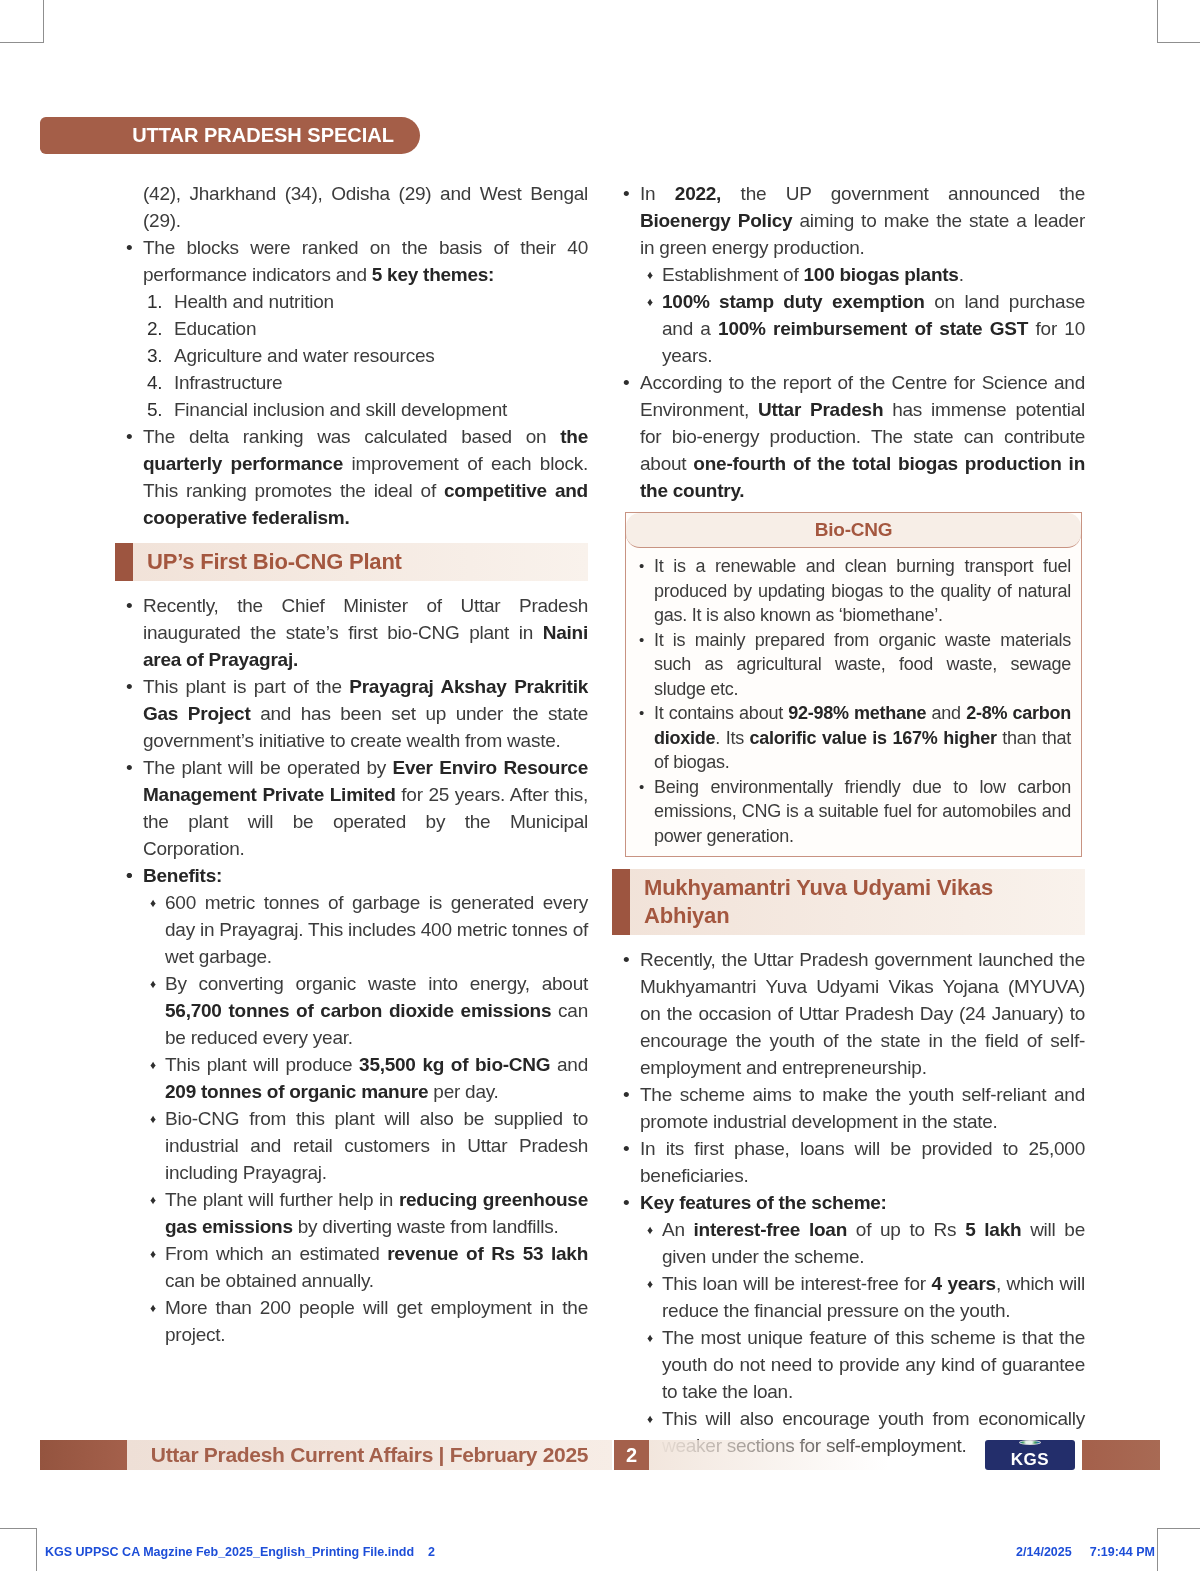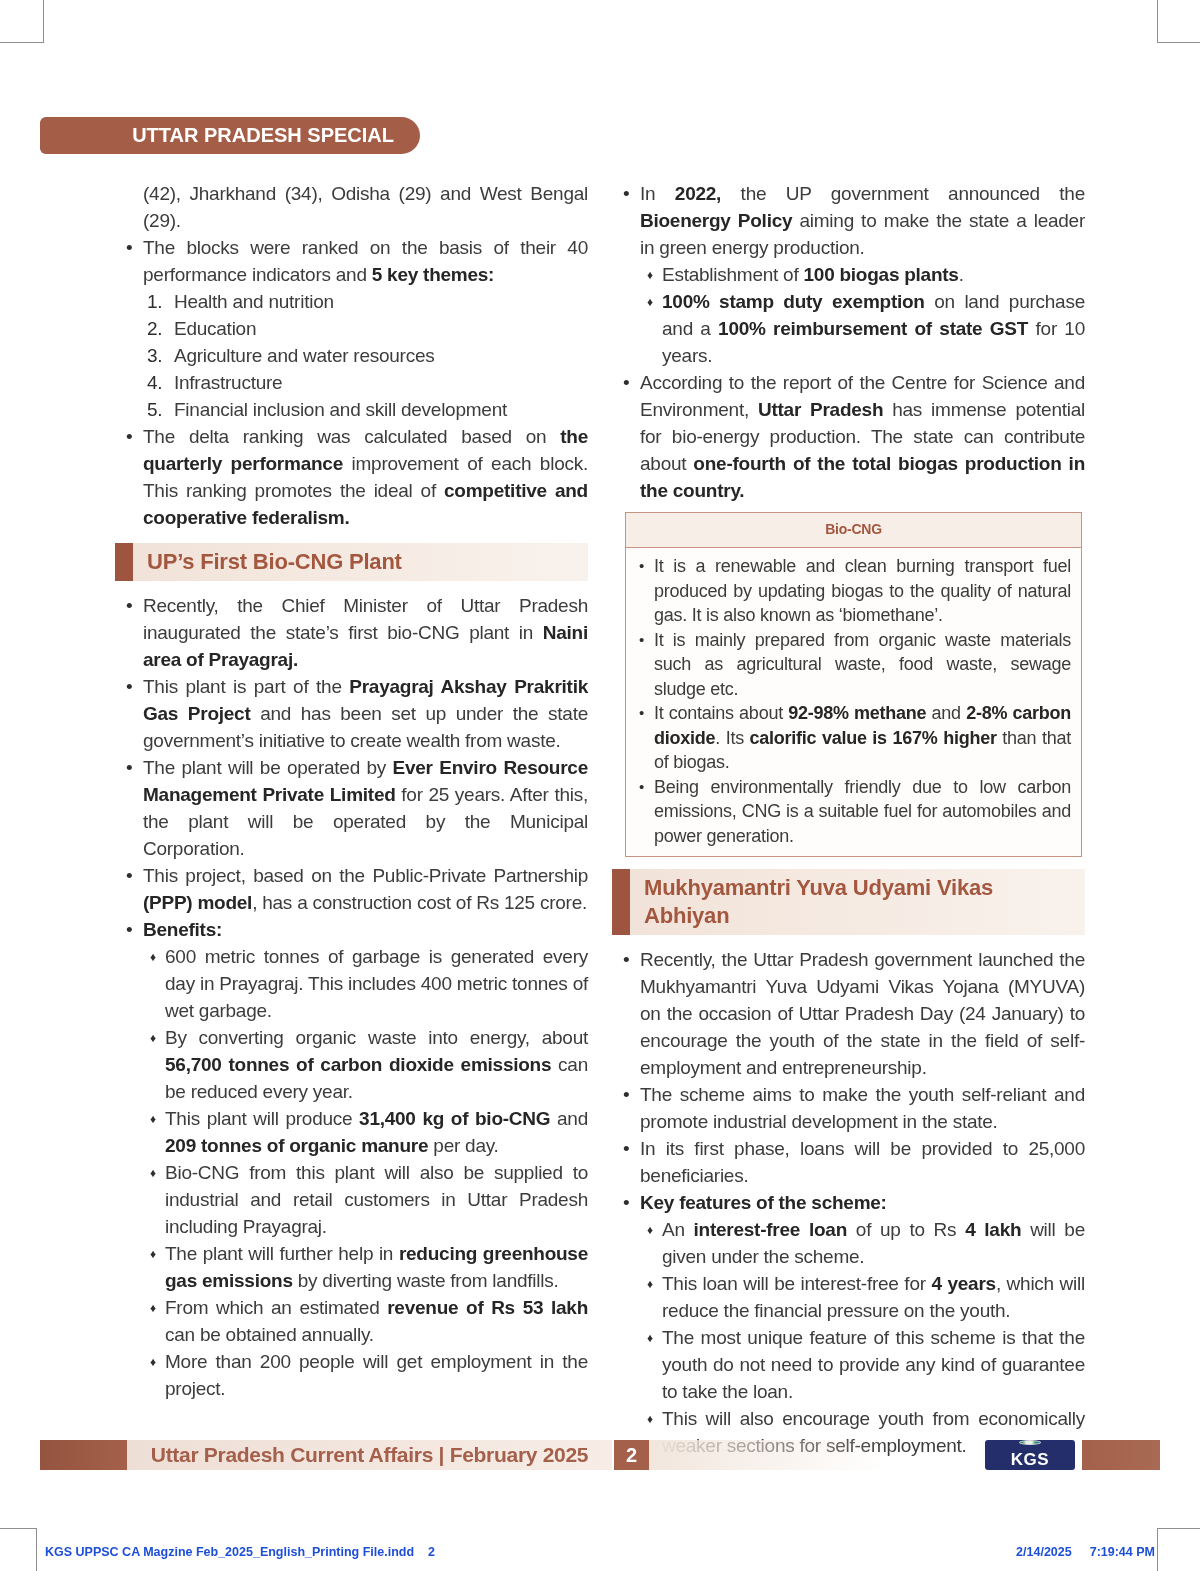--- a/index.html
+++ b/index.html
@@ -46,21 +46,21 @@
   .heading {
     display:flex; align-items:stretch;
     margin:12px 0 11px -10px; width:calc(100% + 10px);
     background:linear-gradient(to right,#f1e2d8,#f9f2ec);
   }
   .hsq { width:18px; background:#9d5540; flex:0 0 18px; }
   .htxt { color:#a4573f; font-weight:bold; font-size:22px; line-height:1.27; padding:5px 0 5px 14px; max-width:400px; letter-spacing:-0.2px; text-align:left; }
 
   
   .infobox { margin:8px 0 4px 3px; width:457px; box-sizing:border-box; border:1.6px solid #c89382; background:#fffdfb; }
-  .box-title { background:#f7eee7; border-bottom:1.6px solid #c89382; text-align:center; color:#a4573f; font-weight:bold; font-size:14px; padding:3px 0 4px 0; }
+  .box-title { background:#f7eee7; border-bottom:1.6px solid #c89382; text-align:center; color:#a4573f; font-weight:bold; font-size:19px; padding:3px 0 4px 0;border-radius:14px; }
   .box-body { padding:6px 10px 8px 0; font-size:18px; line-height:24.5px; letter-spacing:-0.25px; }
   .bbul { padding-left:28px; position:relative; text-align:justify; }
   .bbul > .marker { left:13px; font-size:15px; }
 
   
   .footer { position:absolute; left:0; top:1432px; width:1200px; height:30px;margin-top:8px; }
   .fbar-left  { position:absolute; left:40px;  width:87px;  height:30px; background:linear-gradient(to right,#94543f,#a4604b); }
   .fstrip     { position:absolute; left:127px; width:485px; height:30px; background:linear-gradient(to right,#eedfd6,#f7ede6); display:flex; align-items:center; justify-content:center; }
   .fjournal   { color:#a4604b; font-weight:600; font-size:21px; letter-spacing:-0.3px; white-space:nowrap; }
   .fbadge     { position:absolute; left:614px; width:35px; height:30px; background:#a4604b; color:#ffffff; font-weight:bold; font-size:20px; display:flex; align-items:center; justify-content:center; }
@@ -97,25 +97,25 @@
       <div class="li num"><span class="marker">4.</span><span class="txt">Infrastructure</span></div>
       <div class="li num"><span class="marker">5.</span><span class="txt">Financial inclusion and skill development</span></div>
       <div class="li bullet"><span class="marker">•</span><span class="txt">The delta ranking was calculated based on <b>the quarterly performance</b> improvement of each block. This ranking promotes the ideal of <b>competitive and cooperative federalism.</b></span></div>
       <div class="heading">
         <span class="hsq"></span>
         <span class="htxt">UP’s First Bio-CNG Plant</span>
       </div>
       <div class="li bullet"><span class="marker">•</span><span class="txt">Recently, the Chief Minister of Uttar Pradesh inaugurated the state’s first bio-CNG plant in <b>Naini area of Prayagraj.</b></span></div>
       <div class="li bullet"><span class="marker">•</span><span class="txt">This plant is part of the <b>Prayagraj Akshay Prakritik Gas Project</b> and has been set up under the state government’s initiative to create wealth from waste.</span></div>
       <div class="li bullet"><span class="marker">•</span><span class="txt">The plant will be operated by <b>Ever Enviro Resource Management Private Limited</b> for 25 years. After this, the plant will be operated by the Municipal Corporation.</span></div>
-      <div class="li bullet"><span class="marker">•</span><span class="txt">This project, based on the Public-Private Partnership <b>(PPP) model</b>, has a construction cost of Rs 125 crore.</span></div>
+      <div class="li bullet"><span class="marker">•</span></div>
       <div class="li bullet"><span class="marker">•</span><span class="txt"><b>Benefits:</b></span></div>
       <div class="li diamond"><span class="marker">♦</span><span class="txt">600 metric tonnes of garbage is generated every day in Prayagraj. This includes 400 metric tonnes of wet garbage.</span></div>
       <div class="li diamond"><span class="marker">♦</span><span class="txt">By converting organic waste into energy, about <b>56,700 tonnes of carbon dioxide emissions</b> can be reduced every year.</span></div>
-      <div class="li diamond"><span class="marker">♦</span><span class="txt">This plant will produce <b>31,400 kg of bio-CNG</b> and <b>209 tonnes of organic manure</b> per day.</span></div>
+      <div class="li diamond"><span class="marker">♦</span><span class="txt">This plant will produce <b>35,500 kg of bio-CNG</b> and <b>209 tonnes of organic manure</b> per day.</span></div>
       <div class="li diamond"><span class="marker">♦</span><span class="txt">Bio-CNG from this plant will also be supplied to industrial and retail customers in Uttar Pradesh including Prayagraj.</span></div>
       <div class="li diamond"><span class="marker">♦</span><span class="txt">The plant will further help in <b>reducing greenhouse gas emissions</b> by diverting waste from landfills.</span></div>
       <div class="li diamond"><span class="marker">♦</span><span class="txt">From which an estimated <b>revenue of Rs 53 lakh</b> can be obtained annually.</span></div>
       <div class="li diamond"><span class="marker">♦</span><span class="txt">More than 200 people will get employment in the project.</span></div>
     </div>
   <div class="col col-right">
       <div class="li bullet"><span class="marker">•</span><span class="txt">In <b>2022,</b> the UP government announced the <b>Bioenergy Policy</b> aiming to make the state a leader in green energy production.</span></div>
       <div class="li diamond"><span class="marker">♦</span><span class="txt">Establishment of <b>100 biogas plants</b>.</span></div>
       <div class="li diamond"><span class="marker">♦</span><span class="txt"><b>100% stamp duty exemption</b> on land purchase and a <b>100% reimbursement of state GST</b> for 10 years.</span></div>
       <div class="li bullet"><span class="marker">•</span><span class="txt">According to the report of the Centre for Science and Environment, <b>Uttar Pradesh</b> has immense potential for bio-energy production. The state can contribute about <b>one-fourth of the total biogas production in the country.</b></span></div>
@@ -129,21 +129,21 @@
         </div>
       </div>
       <div class="heading">
         <span class="hsq"></span>
         <span class="htxt">Mukhyamantri Yuva Udyami Vikas Abhiyan</span>
       </div>
       <div class="li bullet"><span class="marker">•</span><span class="txt">Recently, the Uttar Pradesh government launched the Mukhyamantri Yuva Udyami Vikas Yojana (MYUVA) on the occasion of Uttar Pradesh Day (24 January) to encourage the youth of the state in the field of self-employment and entrepreneurship.</span></div>
       <div class="li bullet"><span class="marker">•</span><span class="txt">The scheme aims to make the youth self-reliant and promote industrial development in the state.</span></div>
       <div class="li bullet"><span class="marker">•</span><span class="txt">In its first phase, loans will be provided to 25,000 beneficiaries.</span></div>
       <div class="li bullet"><span class="marker">•</span><span class="txt"><b>Key features of the scheme:</b></span></div>
-      <div class="li diamond"><span class="marker">♦</span><span class="txt">An <b>interest-free loan</b> of up to Rs <b>4 lakh</b> will be given under the scheme.</span></div>
+      <div class="li diamond"><span class="marker">♦</span><span class="txt">An <b>interest-free loan</b> of up to Rs <b>5 lakh</b> will be given under the scheme.</span></div>
       <div class="li diamond"><span class="marker">♦</span><span class="txt">This loan will be interest-free for <b>4 years</b>, which will reduce the financial pressure on the youth.</span></div>
       <div class="li diamond"><span class="marker">♦</span><span class="txt">The most unique feature of this scheme is that the youth do not need to provide any kind of guarantee to take the loan.</span></div>
       <div class="li diamond"><span class="marker">♦</span><span class="txt">This will also encourage youth from economically weaker sections for self-employment.</span></div>
     </div>
 </div>
 
 <div class="footer">
   <div class="fbar-left"></div>
   <div class="fstrip">
     <span class="fjournal">Uttar Pradesh Current Affairs | February 2025</span>

